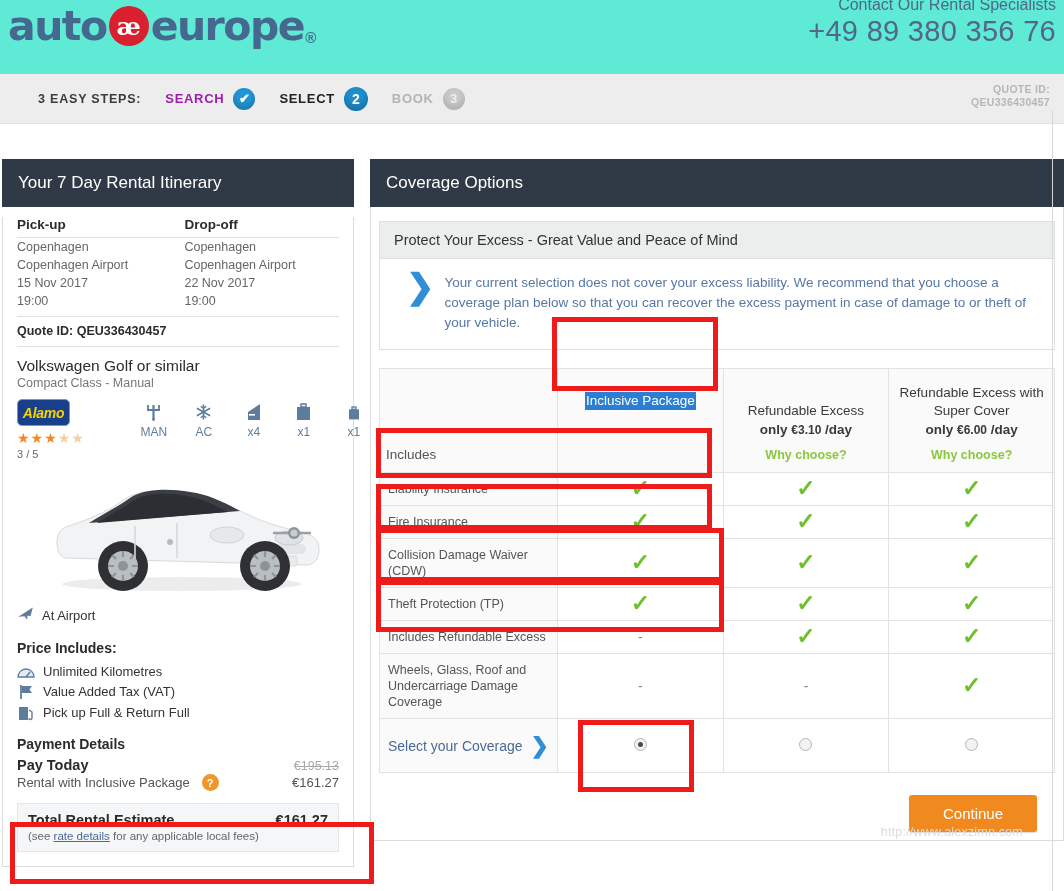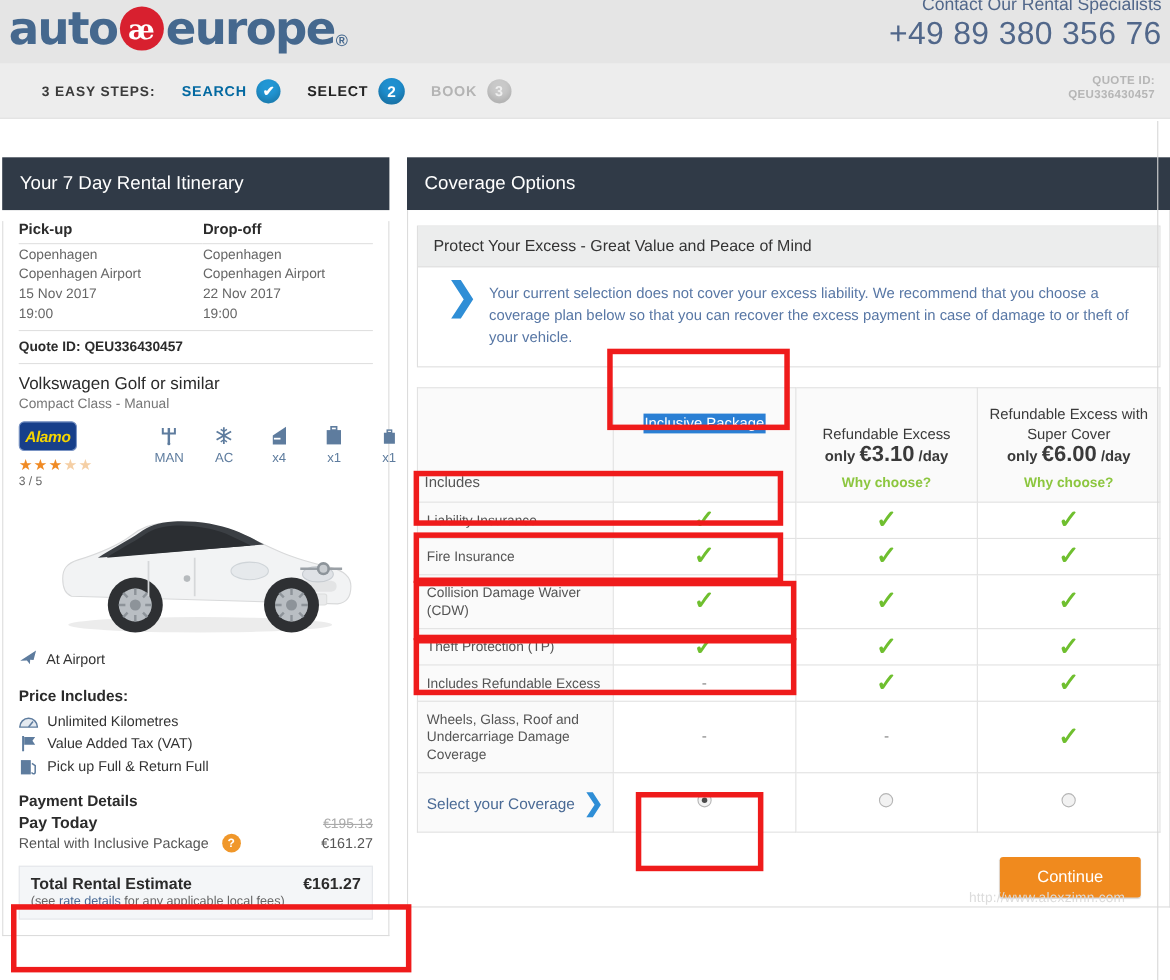--- a/index.html
+++ b/index.html
@@ -7,23 +7,23 @@
     width: 1064px; height: 891px;
     background: #ffffff;
     font-family: "Liberation Sans", sans-serif;
     color: #333;
     overflow: hidden;
     position: relative;
   }
 
   
   .site-header {
-    height: 58px;
+    height: 74px;
     position: relative;
-    background: #e5e5e5;
+    background: #5eead4;
   }
   .logo-wrap {
     position: absolute; left: 8px; top: 2px;
     display: flex; align-items: center;
   }
   .logo-text {
     font-size: 41px; font-weight: bold; color: #45688e;
     letter-spacing: -1.5px; font-family: "DejaVu Sans", sans-serif;
   }
   .logo-mark {
@@ -45,21 +45,21 @@
     height: 50px; background: #ededed;
     display: flex; align-items: center; position: relative;
     border-bottom: 1px solid #e2e2e2;
   }
   .steps-label {
     margin-left: 38px; font-size: 12.5px; font-weight: bold;
     letter-spacing: .8px; color: #3b3b3b;
   }
   .step { display: flex; align-items: center; margin-left: 24px; }
   .step-name { font-size: 13px; letter-spacing: .7px; font-weight: bold; }
-  .step-name.done { color: #0369a1; text-align: center; }
+  .step-name.done { color: #a21caf; text-align: center; }
   .step-name.current { color: #222; }
   .step-name.todo { color: #b4b4b4; }
   .badge {
     width: 22px; height: 22px; border-radius: 50%;
     display: inline-flex; align-items: center; justify-content: center;
     font-size: 13px; font-weight: bold; color: #fff; margin-left: 9px;
   }
   .badge.blue { background: #2196d4; box-shadow: inset 0 -4px 6px rgba(0,0,0,.18); }
   .badge.blue-big { background: #1f8fcf; width: 24px; height: 24px; font-size: 14px;
                     box-shadow: inset 0 -5px 7px rgba(0,0,0,.2); }
@@ -161,21 +161,21 @@
 
   table.cov { width: 100%; border-collapse: collapse; margin-top: 18px; table-layout: fixed; }
   table.cov th, table.cov td { border: 1px solid #e2e2e2; }
   .cov-head th { vertical-align: bottom; padding: 6px 6px 10px; background: #fafafa; height: 104px;}
   .col-feature { width: 174px; }
   .col-plan { width: 162px; }
   .includes-lbl { font-size: 13.5px; color: #555; font-weight: normal; text-align: left; }
   .plan-name { font-size: 13.5px; color: #3a3a3a; font-weight: normal; text-align: center; line-height: 18px;}
   .plan-name.sel { background: #2a7fd4; color: #fff; display: inline-block; padding: 0 1px; }
   .plan-price { font-size: 13.5px; color: #3a3a3a; text-align: center; line-height: 19px; }
-  .plan-price .big { font-size: 20px; }
+  .plan-price .big { font-size: 12px; }
   .why { font-size: 12.5px; font-weight: bold; color: #8cc63f; text-align: center; margin-top: 8px; }
 
   td.feat-cell { font-size: 12.5px; color: #555; padding: 8px 8px; background: #fafafa; line-height: 16px;}
   td.val { text-align: center; vertical-align: middle; background: #fff; }
   .tick { color: #6fbf2f; font-size: 23px; line-height: 20px; font-weight: bold; }
   .dash { color: #888; font-size: 14px; }
   .radio {
     width: 13px; height: 13px; border-radius: 50%;
     border: 1px solid #b5b5b5; background: #f2f2f2; display: inline-block;
     position: relative;

